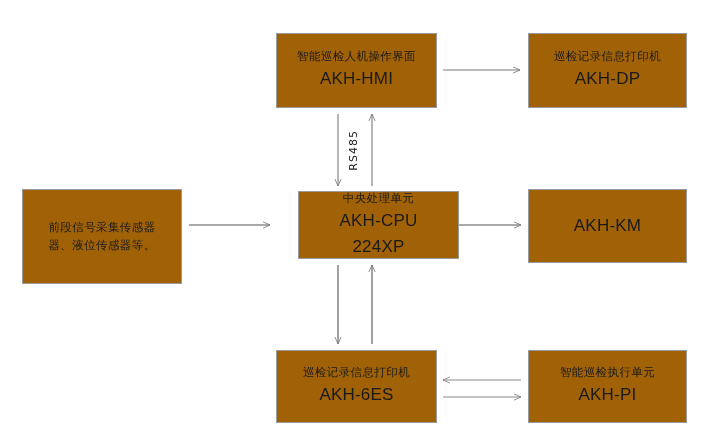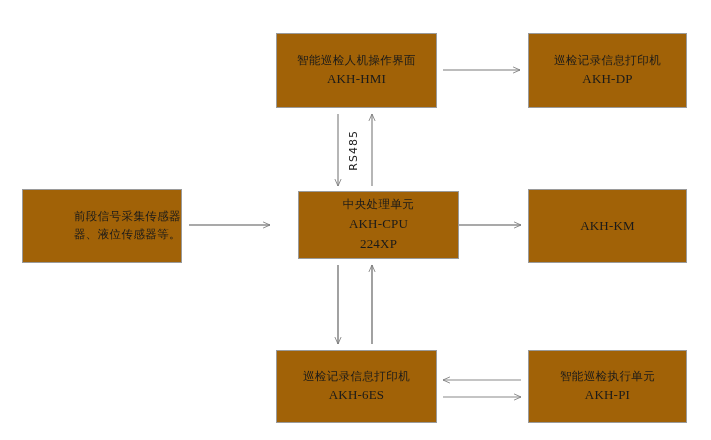--- a/index.html
+++ b/index.html
@@ -30,33 +30,33 @@
     color: #1a1a1a;
     line-height: 1.55;
   }
   .node .cn {
     font-family: "DejaVu Sans", sans-serif;
     font-size: 11.5px;
     letter-spacing: 0.4px;
     white-space: nowrap;
   }
   .node .code {
-    font-family: Liberation Serif, serif;
-    font-size: 13px;
+    font-family: Liberation Sans, sans-serif;
+    font-size: 17px;
     letter-spacing: 0.2px;
     white-space: nowrap;
   }
   .node.multi .cn {
     font-size: 11.5px;
   }
 
   
   #node-hmi      { left: 276px; top: 33px;  width: 161px; height: 75px; }
   #node-printer  { left: 528px; top: 33px;  width: 159px; height: 75px; }
-  #node-sensors  { left: 22px;  top: 189px; width: 160px; height: 74px; align-items: flex-end; }
+  #node-sensors  { left: 22px;  top: 189px; width: 160px; height: 95px; }
   #node-cpu      { left: 276px; top: 191px; width: 161px; height: 68px; margin-left: 22px; }
   #node-km       { left: 528px; top: 189px; width: 159px; height: 74px; }
   #node-plc      { left: 276px; top: 350px; width: 161px; height: 73px; }
   #node-pi       { left: 528px; top: 350px; width: 159px; height: 73px; }
 
   
   #connectors {
     position: absolute;
     left: 0; top: 0;
     width: 711px;

